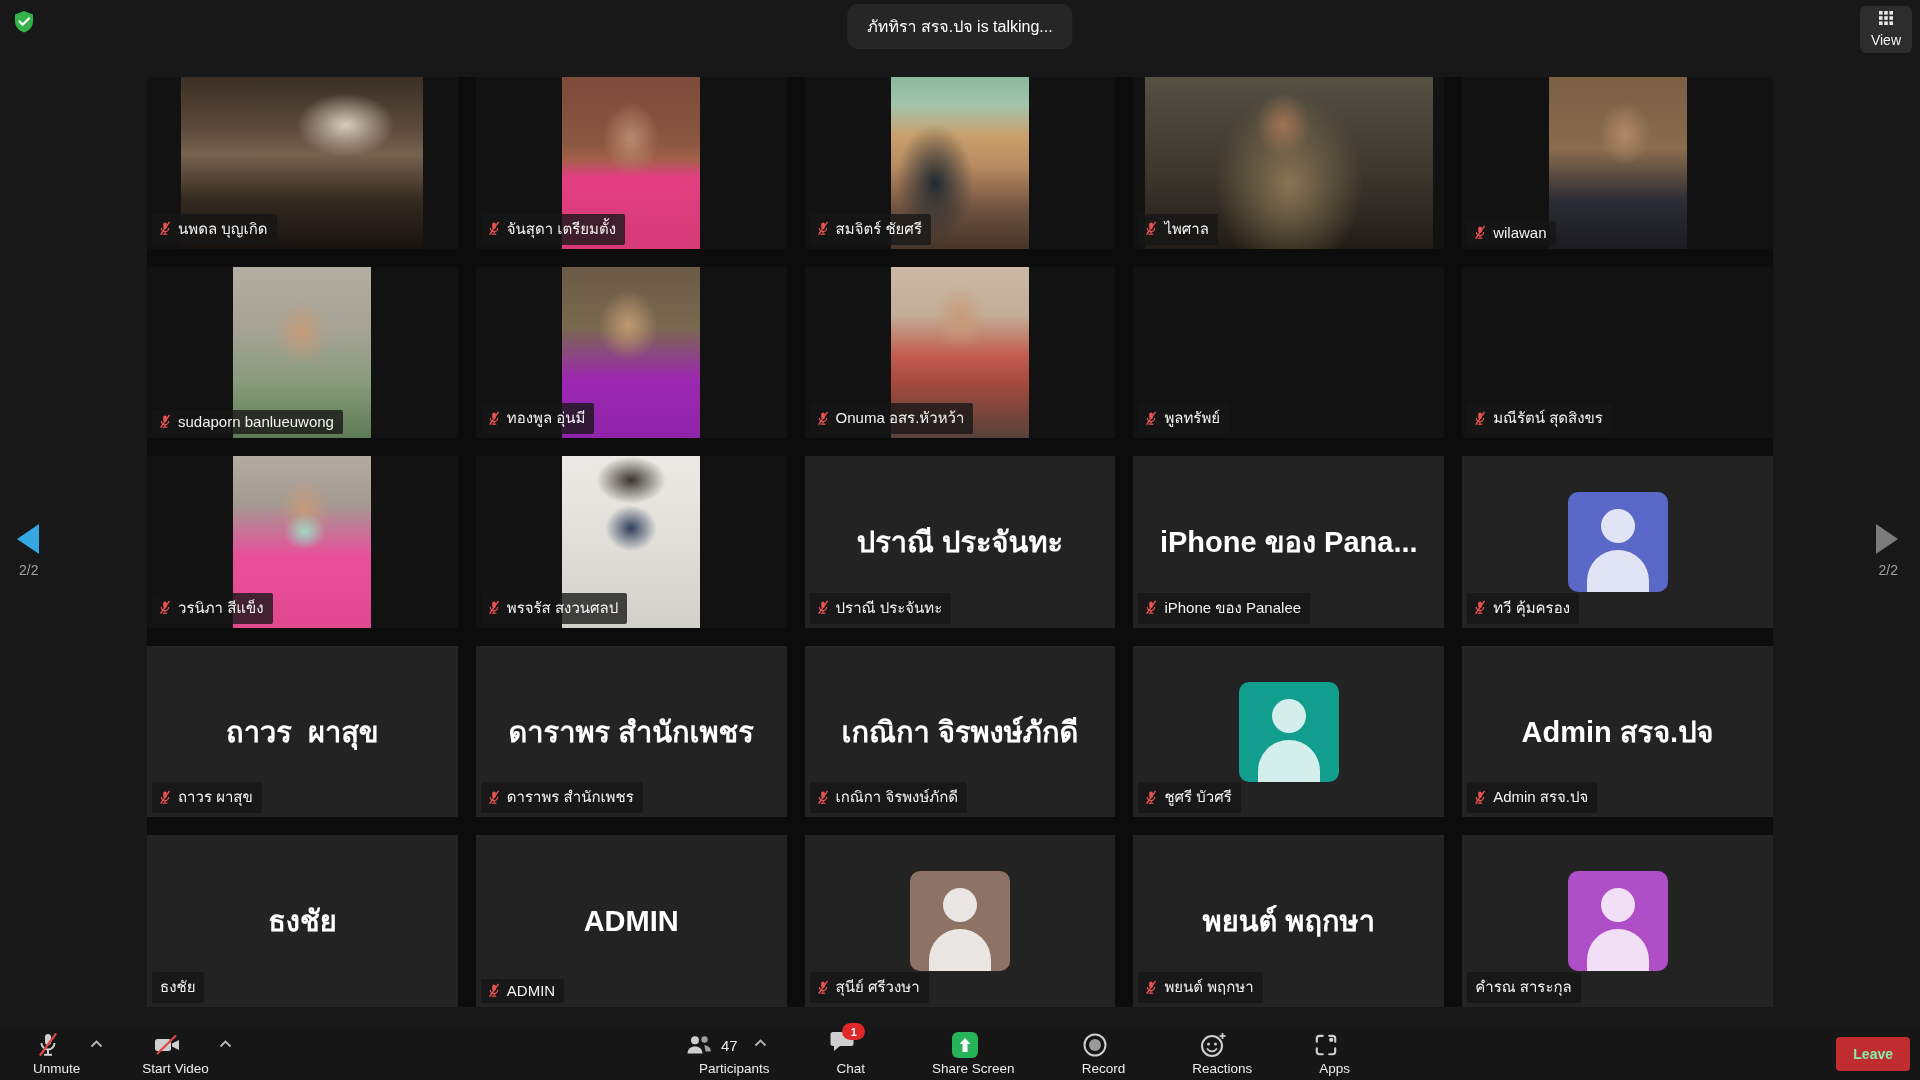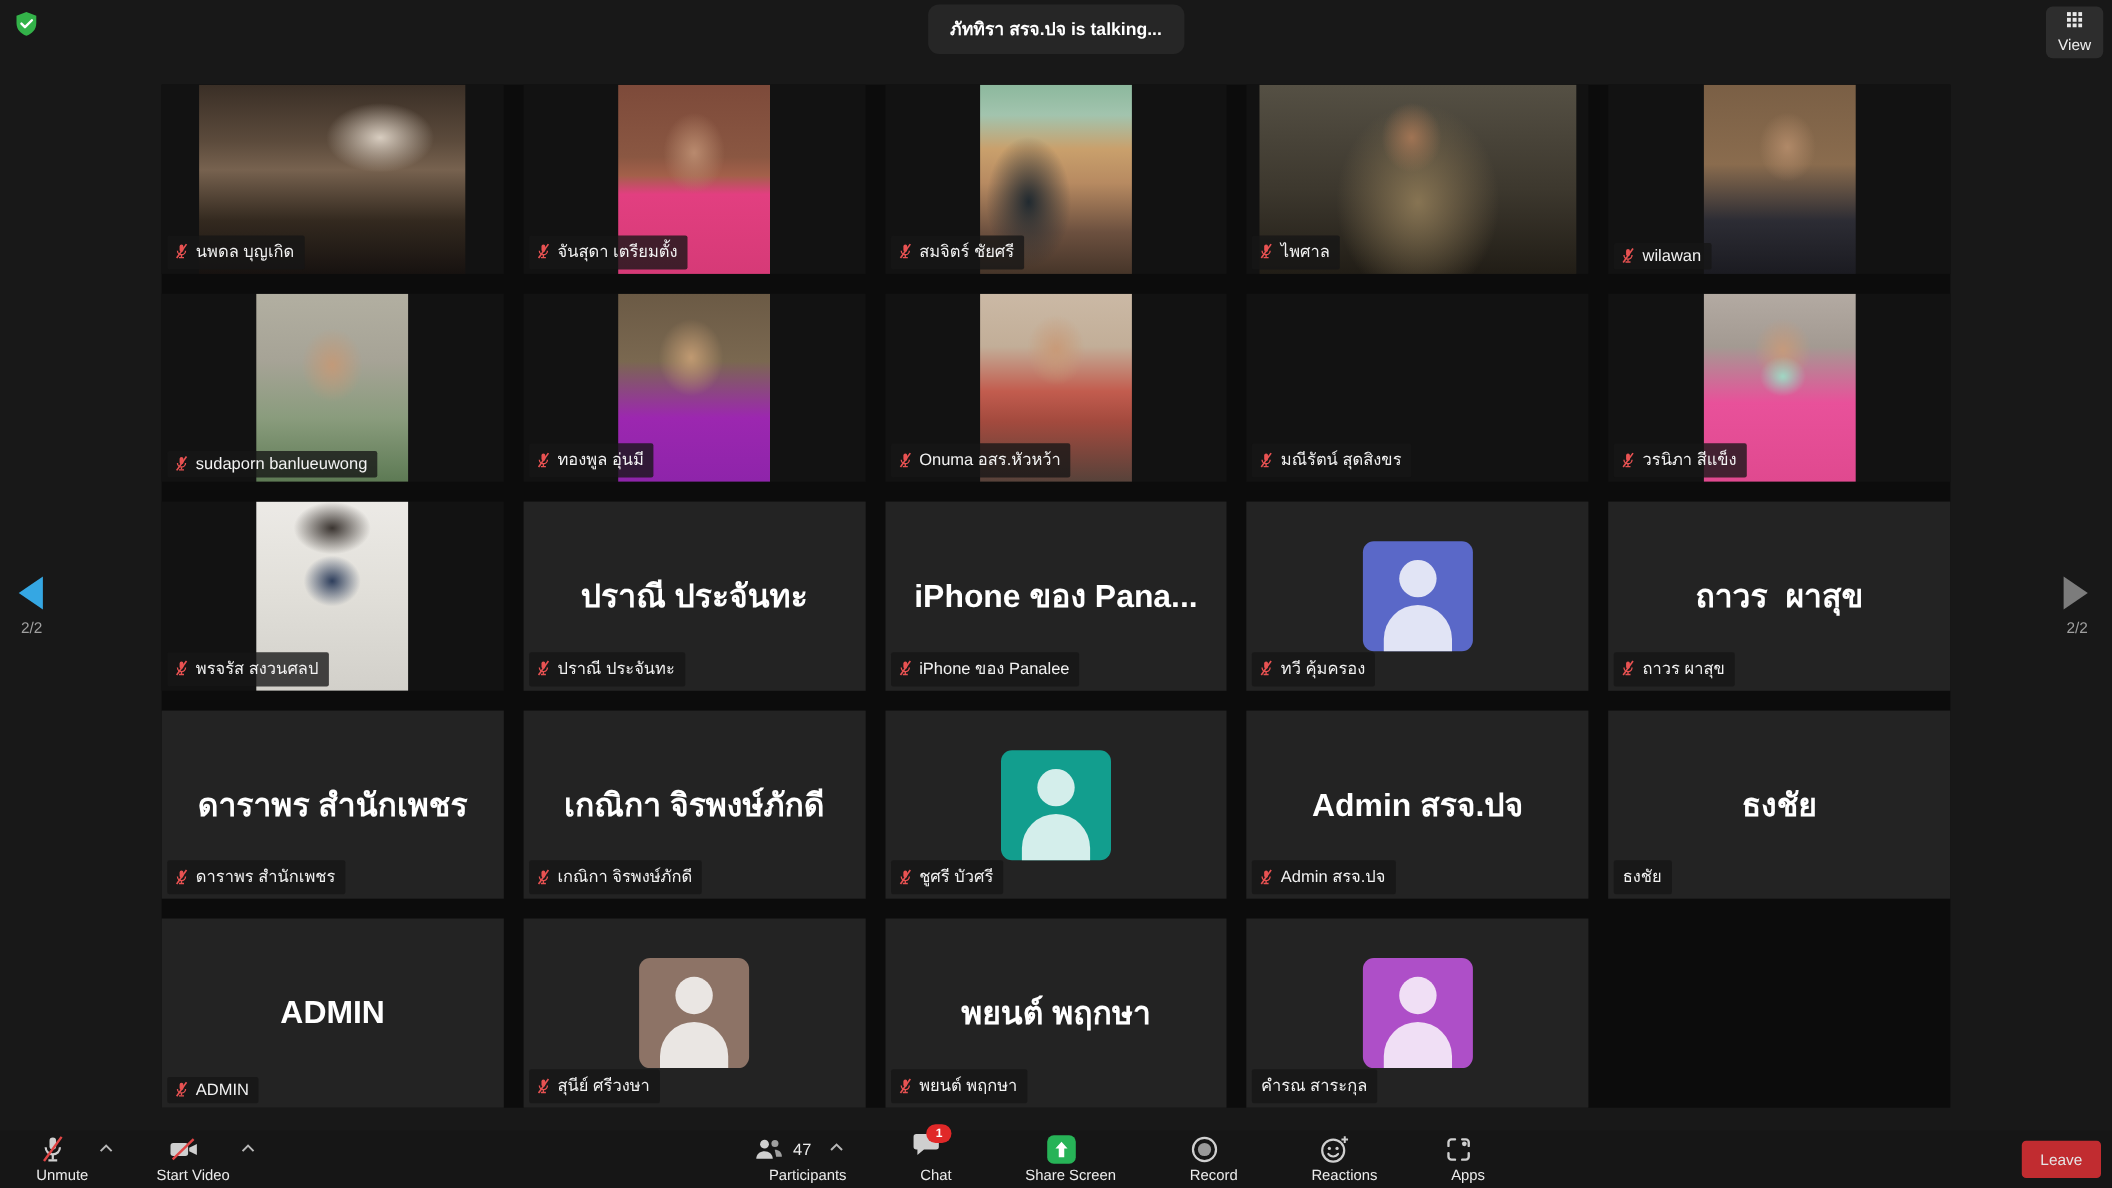--- a/index.html
+++ b/index.html
@@ -6,21 +6,21 @@
   body{
     width:1920px;height:1080px;position:relative;overflow:hidden;
     background:#181818;font-family:"Liberation Sans","DejaVu Sans",sans-serif;
     -webkit-font-smoothing:antialiased;
   }
   
   .shield{position:absolute;left:13px;top:10px;width:22px;height:24px;cursor:pointer;}
   .talking-pill{
     position:absolute;top:4px;left:50%;transform:translateX(-50%);
     background:#262626;border-radius:10px;padding:10px 20px;
-    color:#ffffff;font-size:16px;font-weight:bold;white-space:nowrap;
+    color:#ffffff;font-size:16px;font-weight:normal;white-space:nowrap;
   }
   .view-btn{
     position:absolute;top:6px;right:8px;background:#2d2d2d;border-radius:6px;
     padding:5px 11px;display:flex;align-items:center;gap:7px;color:#f0f0f0;
     font-size:14px;cursor:pointer;flex-direction:column;
   }
   
   .grid{
     position:absolute;left:147px;top:77px;width:1626px;height:930px;
     display:grid;grid-template-columns:repeat(5,1fr);grid-template-rows:repeat(5,1fr);
@@ -99,22 +99,22 @@
     display:flex;align-items:flex-end;gap:50px;}
   .iconrow{display:flex;align-items:center;gap:8px;height:26px;}
   .count{color:#ececec;font-size:15px;}
   .chat-wrap{position:relative;}
   .badge{position:absolute;top:-7px;right:-10px;min-width:17px;height:17px;border-radius:9px;
     background:#e02828;color:#fff;font-size:11px;font-weight:bold;display:flex;
     align-items:center;justify-content:center;padding:0 3px;}
   .share-ico{width:26px;height:26px;border-radius:6px;background:#27b357;display:flex;
     align-items:center;justify-content:center;}
   .share-lbl{color:#2ed158;}
-  .leave-btn{position:absolute;right:10px;bottom:9px;background:#c12c30;color:#e5e5e5;
-    font-size:14px;font-weight:normal;padding:9px 17px;border-radius:4px;cursor:pointer;}
+  .leave-btn{position:absolute;right:10px;bottom:9px;background:#c12c30;color:#86efac;
+    font-size:14px;font-weight:bold;padding:9px 17px;border-radius:4px;cursor:pointer;}
 </style>
 </head>
 <body>
 
 <svg class="shield" viewBox="0 0 22 24">
   <path d="M11 1 L20 4.4 V11 c0 6-3.8 9.8-9 11.6 C5.8 20.8 2 17 2 11 V4.4 Z" fill="#33b249"></path>
   <path d="M6.5 11.5 l3.2 3.2 L16 8.4" stroke="#ffffff" stroke-width="2.2" fill="none" stroke-linecap="round" stroke-linejoin="round"></path>
 </svg>
 
 <div class="talking-pill">ภัททิรา สรจ.ปจ is  talking...</div>
@@ -240,20 +240,33 @@
 
     <div class="label">
       <svg class="mic" width="14" height="15" viewBox="0 0 16 17">
         <rect x="6" y="1.5" width="4" height="7.5" rx="2" fill="#e85252"></rect>
         <path d="M3.8 7.8 a4.2 4.2 0 0 0 8.4 0" stroke="#e85252" stroke-width="1.4" fill="none"></path>
         <line x1="8" y1="12.2" x2="8" y2="14.4" stroke="#e85252" stroke-width="1.4"></line>
         <line x1="5.4" y1="15" x2="10.6" y2="15" stroke="#e85252" stroke-width="1.4"></line>
         <line x1="3" y1="15.5" x2="13.2" y2="1" stroke="#e85252" stroke-width="1.7"></line>
       </svg>
       <span class="nametext">Onuma อสร.หัวหว้า</span>
+    </div>
+  </div>
+    <div class="tile kind-blank">
+
+    <div class="label">
+      <svg class="mic" width="14" height="15" viewBox="0 0 16 17">
+        <rect x="6" y="1.5" width="4" height="7.5" rx="2" fill="#e85252"></rect>
+        <path d="M3.8 7.8 a4.2 4.2 0 0 0 8.4 0" stroke="#e85252" stroke-width="1.4" fill="none"></path>
+        <line x1="8" y1="12.2" x2="8" y2="14.4" stroke="#e85252" stroke-width="1.4"></line>
+        <line x1="5.4" y1="15" x2="10.6" y2="15" stroke="#e85252" stroke-width="1.4"></line>
+        <line x1="3" y1="15.5" x2="13.2" y2="1" stroke="#e85252" stroke-width="1.7"></line>
+      </svg>
+      <span class="nametext">พูลทรัพย์</span>
     </div>
   </div>
     <div class="tile kind-blank">
 
     <div class="label">
       <svg class="mic" width="14" height="15" viewBox="0 0 16 17">
         <rect x="6" y="1.5" width="4" height="7.5" rx="2" fill="#e85252"></rect>
         <path d="M3.8 7.8 a4.2 4.2 0 0 0 8.4 0" stroke="#e85252" stroke-width="1.4" fill="none"></path>
         <line x1="8" y1="12.2" x2="8" y2="14.4" stroke="#e85252" stroke-width="1.4"></line>
         <line x1="5.4" y1="15" x2="10.6" y2="15" stroke="#e85252" stroke-width="1.4"></line>

